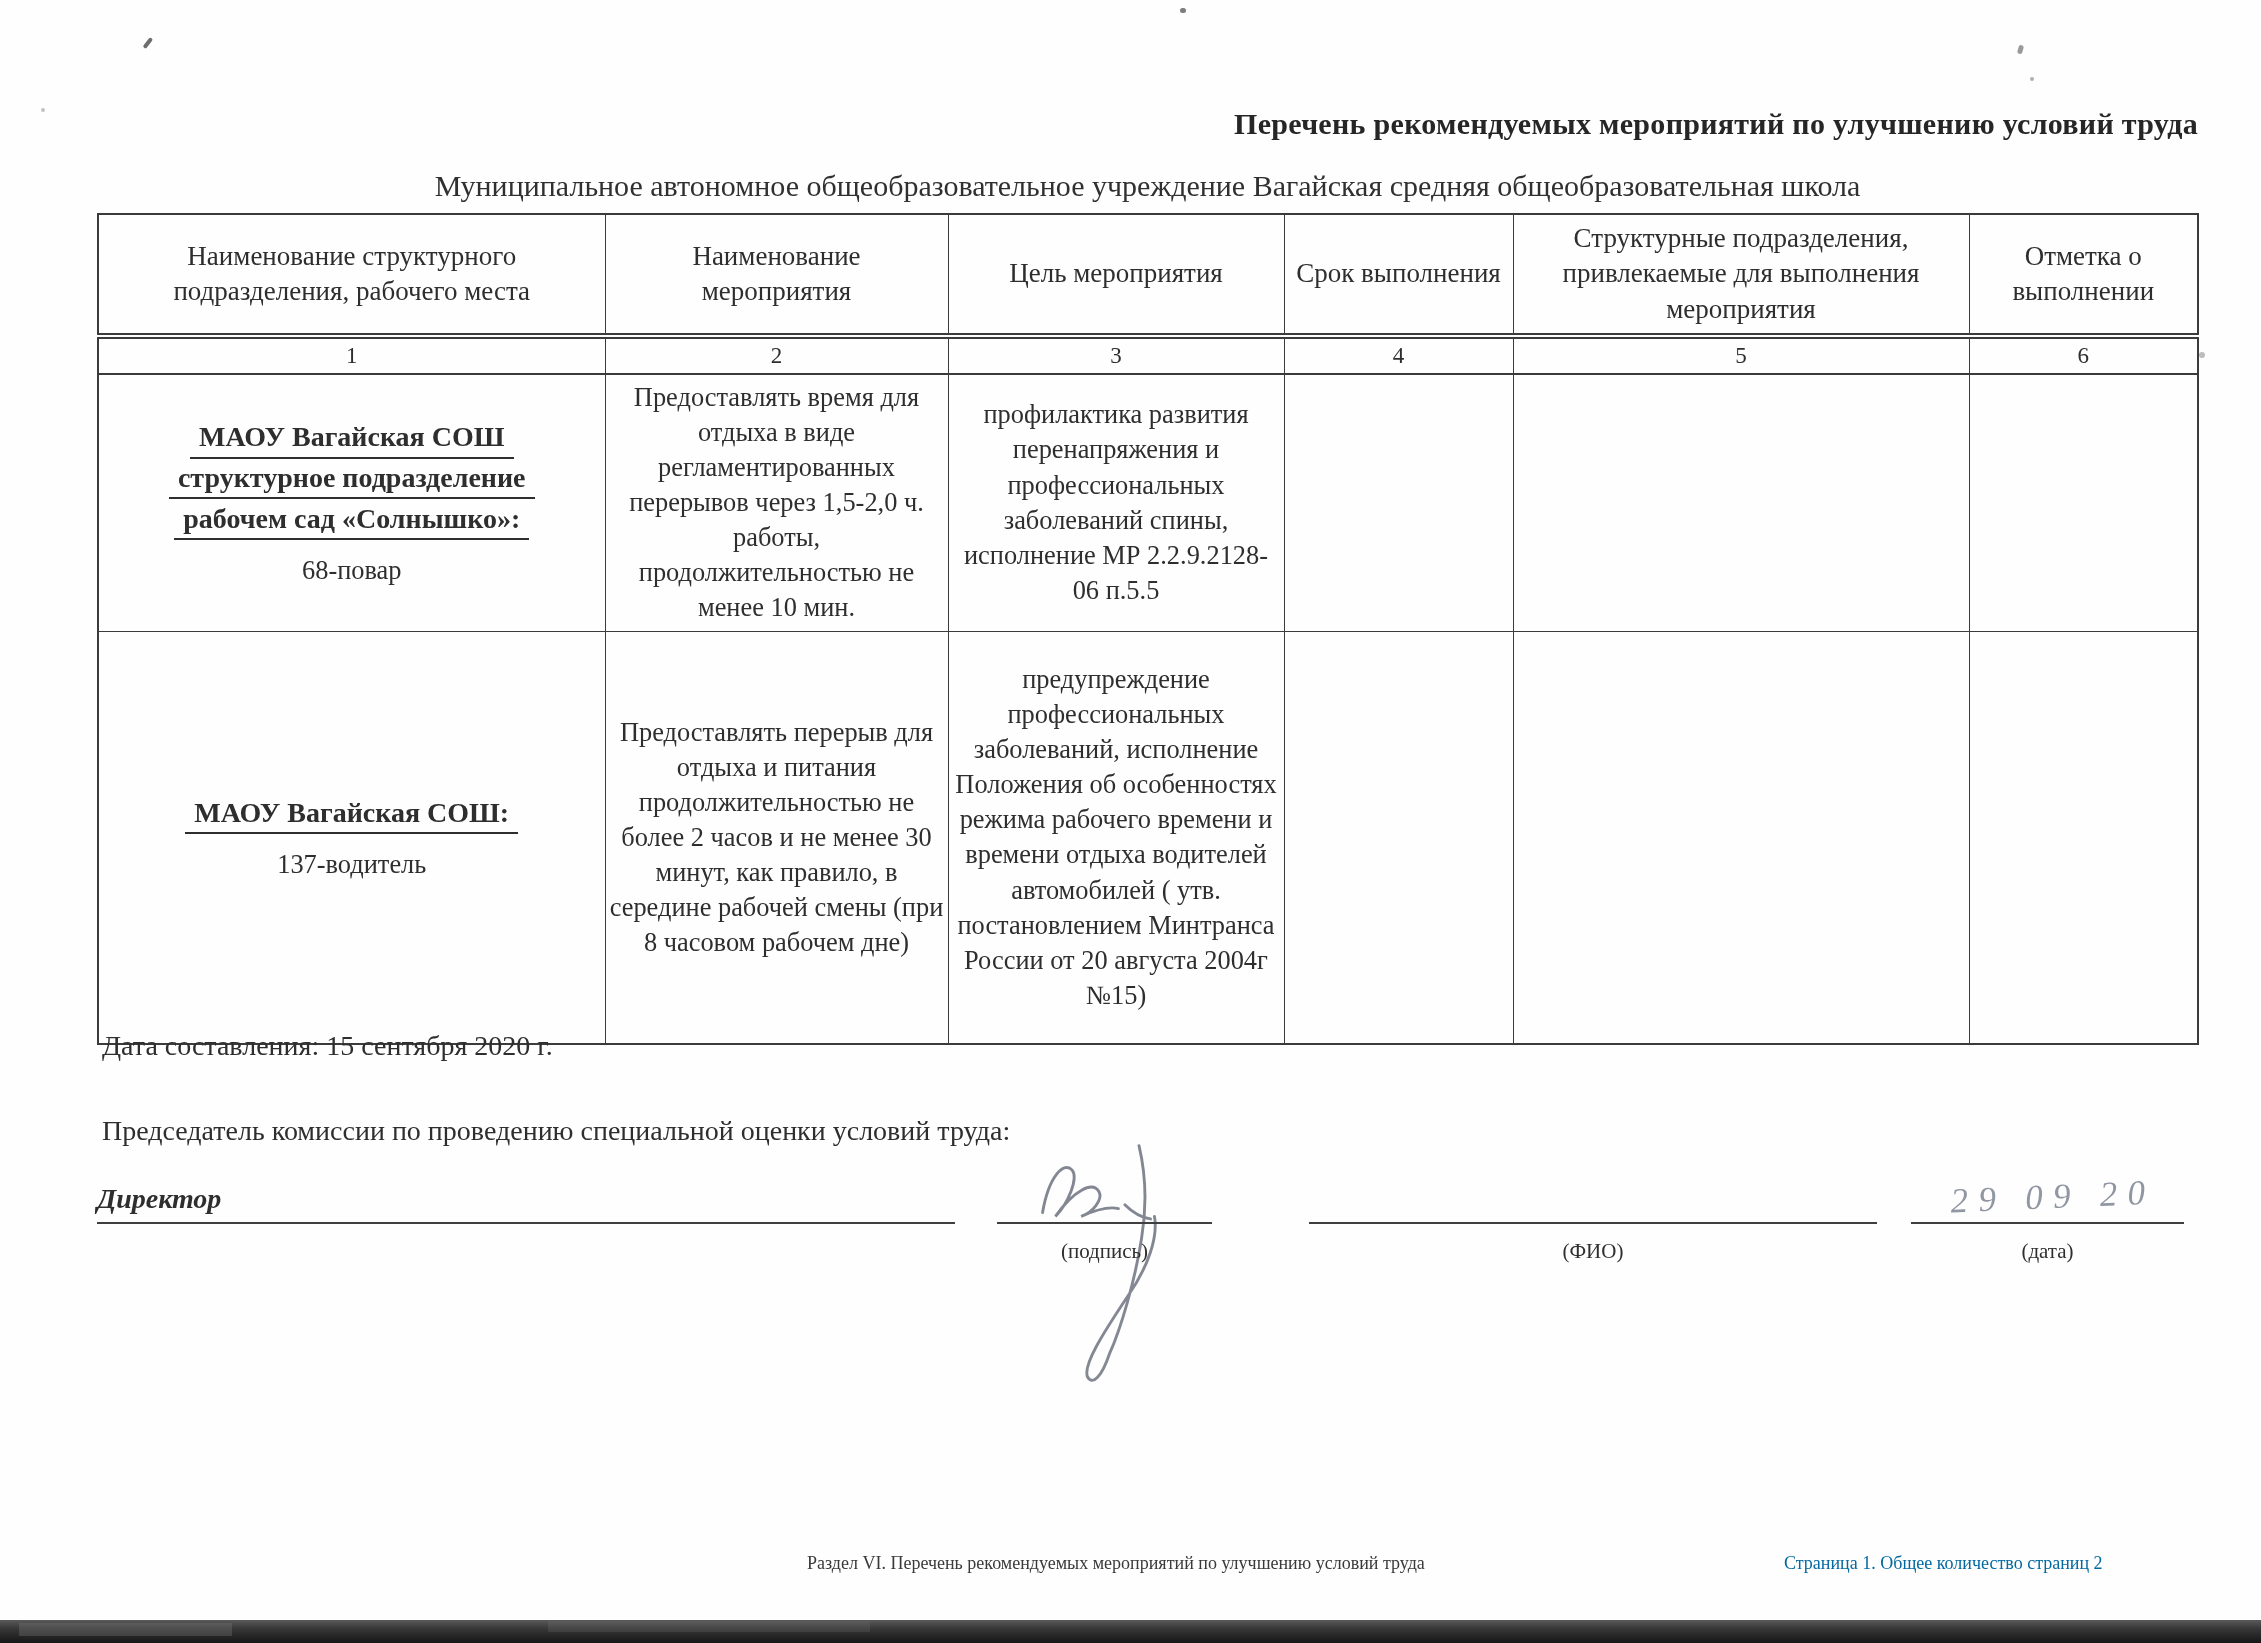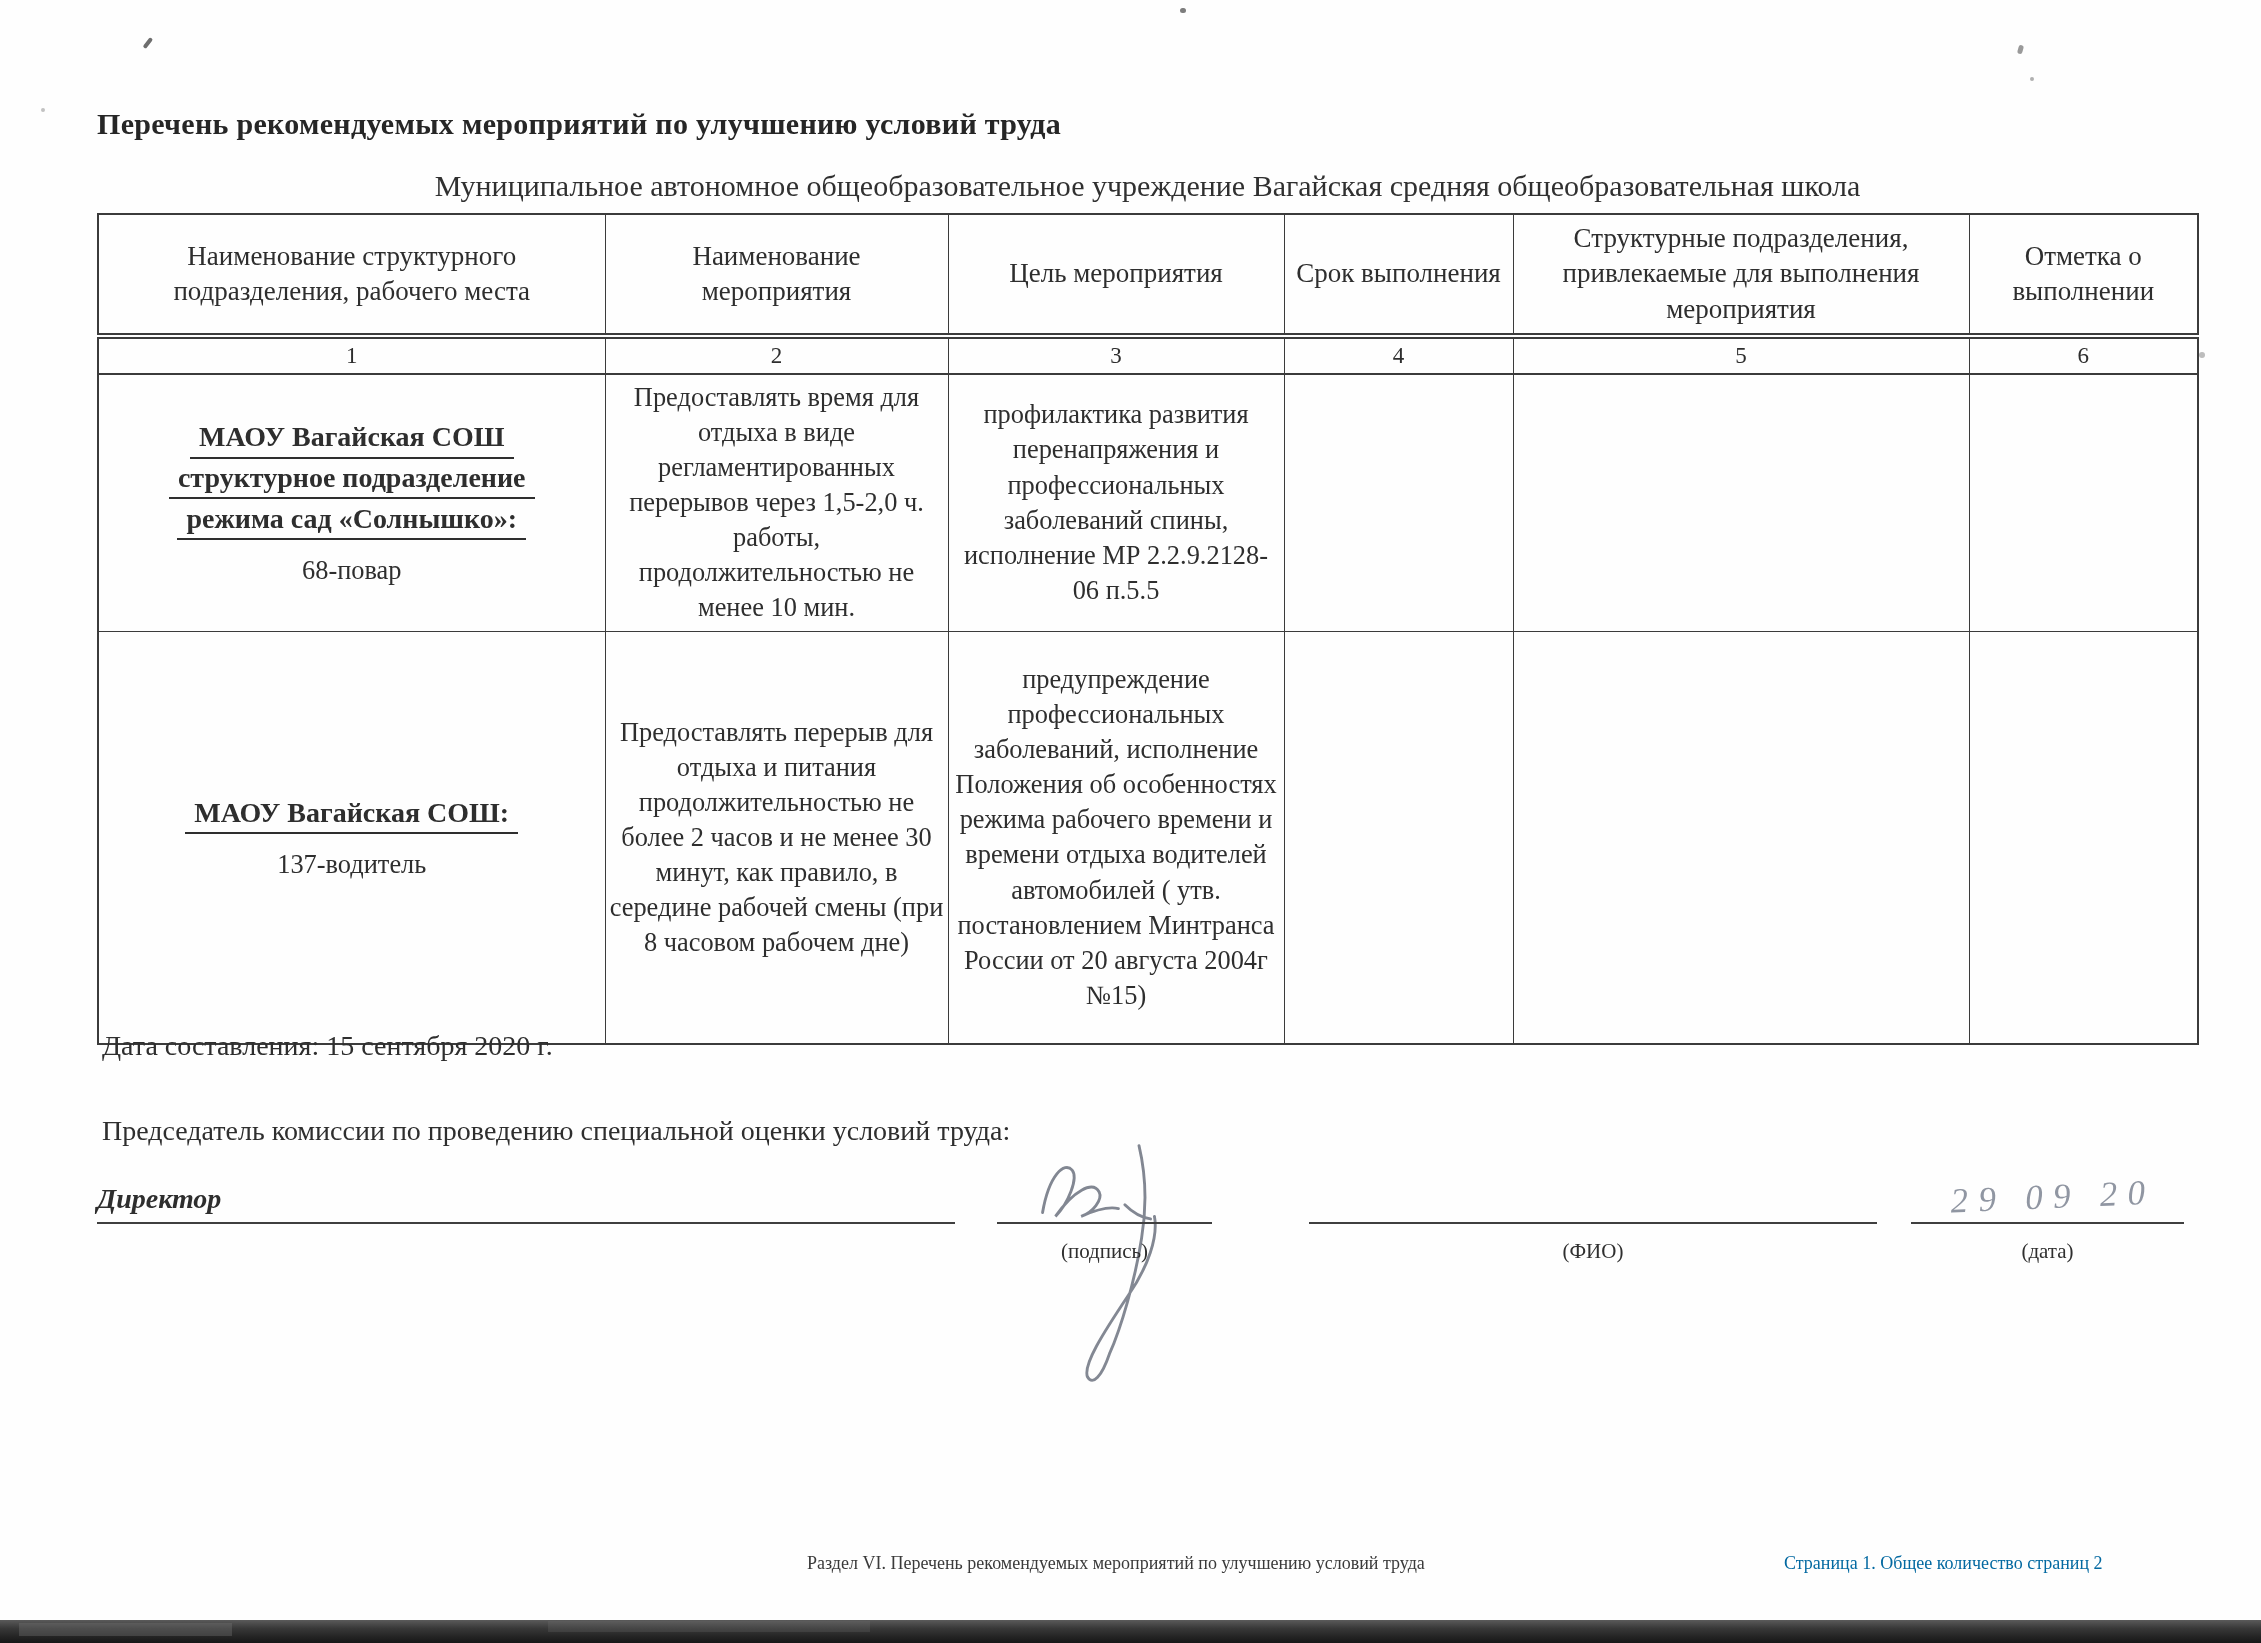--- a/index.html
+++ b/index.html
@@ -9,21 +9,21 @@
     font-family:"Liberation Serif","DejaVu Serif",serif;
     color:#2e2e2e;
     position:relative;
     overflow:hidden;
   }
   .page{position:absolute;inset:0;background:#fefefe;}
 
   
   .doc-title{
     position:absolute;left:97px;top:107px;width:2101px;
-    text-align:left;font-size:30px;font-weight:bold;
+    text-align:right;font-size:30px;font-weight:bold;
     letter-spacing:0.3px;color:#262626;
   }
   .doc-subtitle{
     position:absolute;left:97px;top:169px;width:2101px;
     text-align:center;font-size:30px;color:#303030;
   }
 
   
   table.main{
     position:absolute;left:97px;top:213px;width:2101px;
@@ -138,21 +138,21 @@
         <td>3</td>
         <td>4</td>
         <td>5</td>
         <td>6</td>
       </tr>
 
       <tr class="data-row-1">
         <td>
           <span class="dept-line"><span>МАОУ Вагайская СОШ</span></span>
           <span class="dept-line"><span>структурное подразделение</span></span>
-          <span class="dept-line"><span>режима сад «Солнышко»:</span></span>
+          <span class="dept-line"><span>рабочем сад «Солнышко»:</span></span>
           <span class="workplace">68-повар</span>
         </td>
         <td><span class="measure-text">Предоставлять время для отдыха в виде регламентированных перерывов через 1,5-2,0 ч. работы, продолжительностью не менее 10 мин.</span></td>
         <td><span class="purpose-text">профилактика развития перенапряжения и профессиональных заболеваний спины, исполнение МР 2.2.9.2128-06 п.5.5</span></td>
         <td></td>
         <td></td>
         <td></td>
       </tr>
 
       <tr class="data-row-2">

